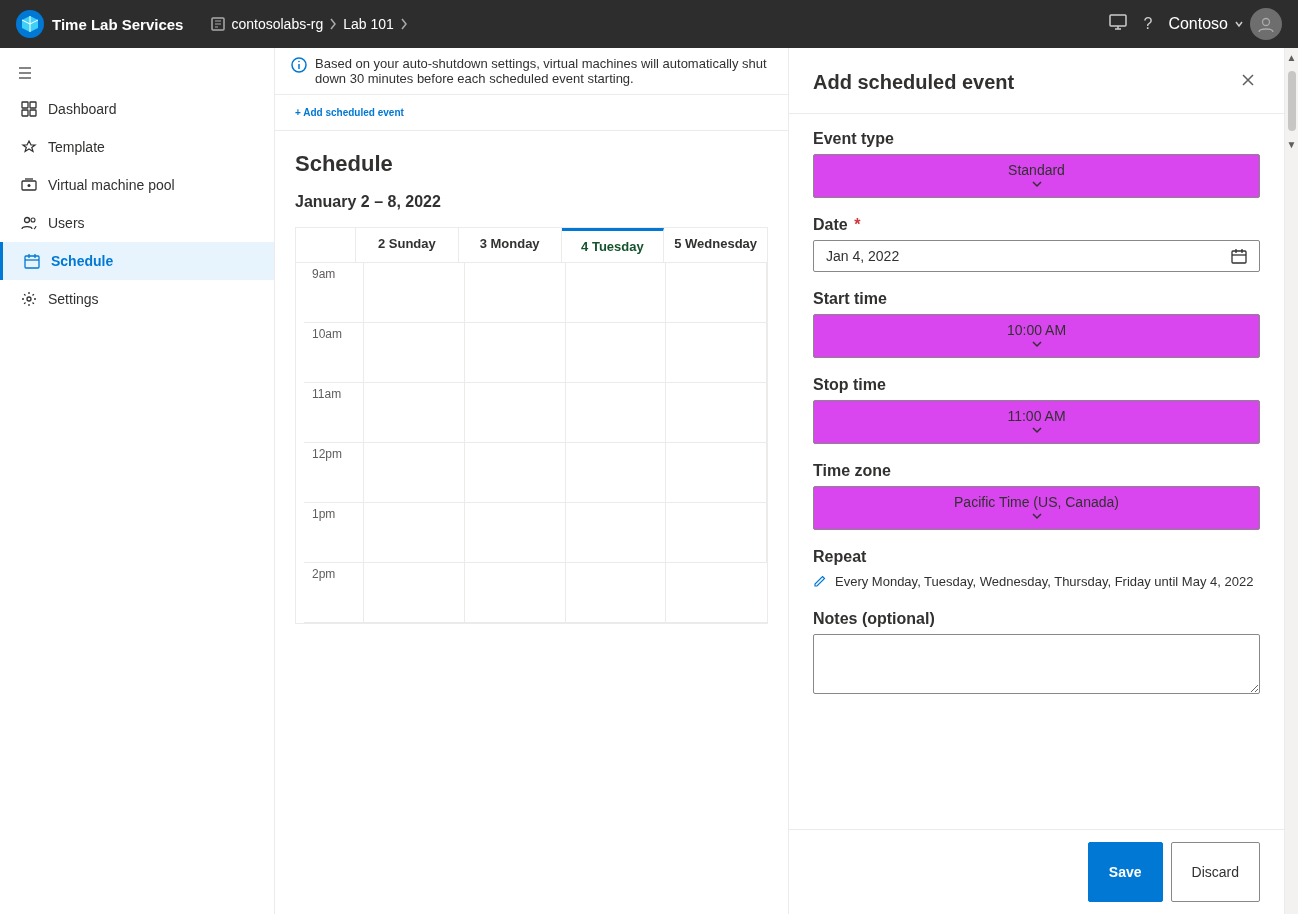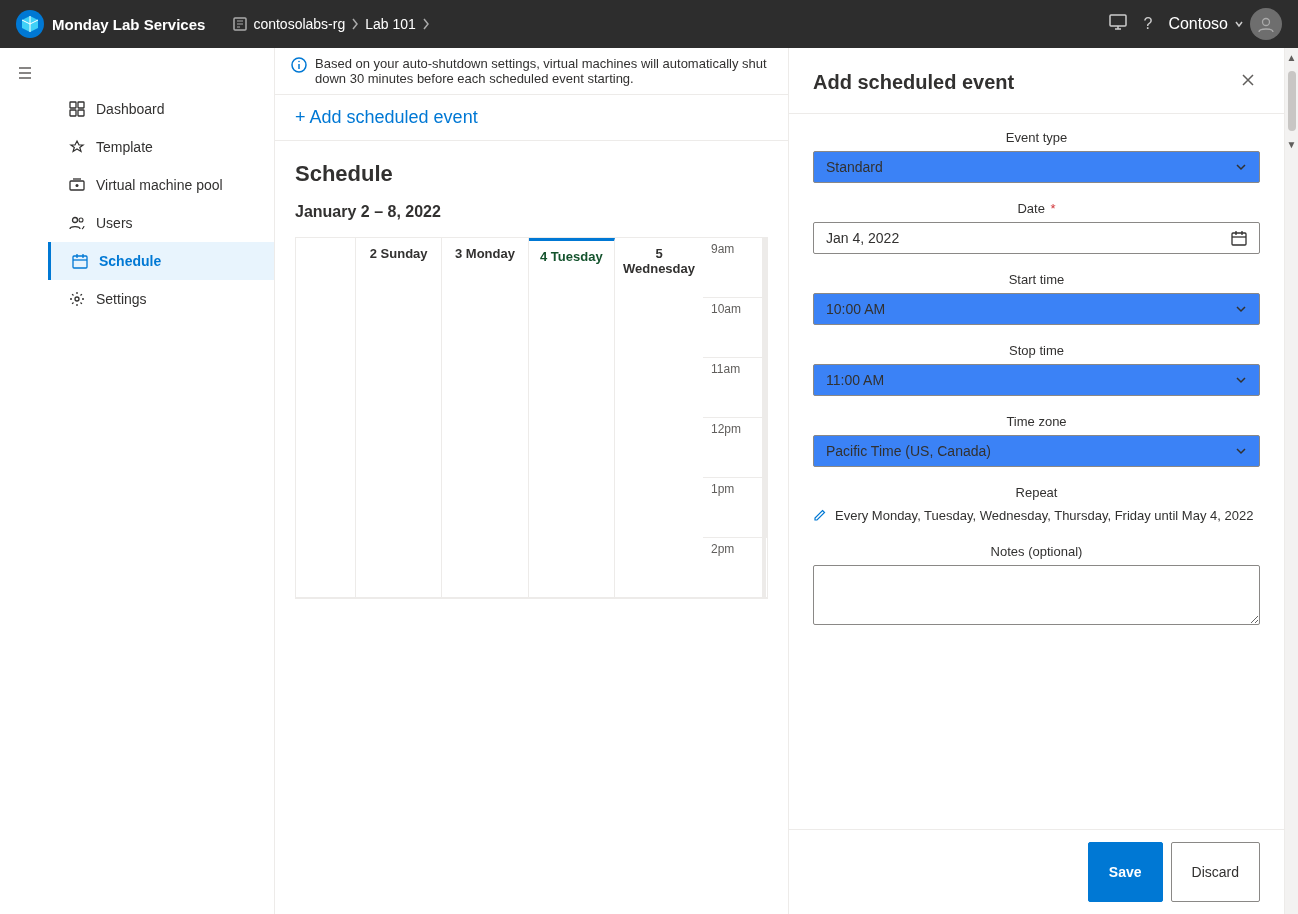--- a/index.html
+++ b/index.html
@@ -40,21 +40,20 @@
     }
     .sidebar-collapse { padding: 8px 16px; display: flex; align-items: center; cursor: pointer; color: #605e5c; }
     .sidebar-item {
       display: flex;
       align-items: center;
       gap: 10px;
       padding: 10px 20px;
       cursor: pointer;
       color: #323130;
       font-size: 14px;
-      margin-left: 48px;
     }
     .sidebar-item.active { background: #e8f4fd; color: #0078d4; font-weight: 600; border-left: 3px solid #0078d4; }
     .sidebar-item .si-icon { width: 18px; height: 18px; display: flex; align-items: center; justify-content: center; flex-shrink: 0; }
 
     
     .content-area {
       flex: 1;
       display: flex;
       flex-direction: column;
       overflow: hidden;
@@ -79,48 +78,49 @@
       padding: 8px 20px;
       background: #fff;
       border-bottom: 1px solid #edebe9;
     }
     .add-event-btn {
       display: inline-flex;
       align-items: center;
       gap: 6px;
       color: #0078d4;
       cursor: pointer;
-      font-size: 18px;
+      font-size: 10px;
       background: none;
       border: none;
       padding: 4px 0;
+      font-weight: bold;
     }
 
     
     .calendar-container {
       flex: 1;
       overflow: auto;
       background: #fff;
       padding: 20px;
     }
     .calendar-title { font-size: 22px; font-weight: 600; margin-bottom: 16px; color: #323130; }
     .calendar-range { font-size: 16px; font-weight: 700; margin-bottom: 16px; color: #323130; }
-    .calendar-grid { display: flex; flex-direction: row; border: 1px solid #edebe9; }
+    .calendar-grid { display: flex; flex-direction: column; border: 1px solid #edebe9; }
     .calendar-header { display: grid; grid-template-columns: 60px repeat(4, 1fr); border-bottom: 1px solid #edebe9; }
     .cal-header-cell {
       padding: 8px;
       text-align: center;
       font-size: 13px;
       font-weight: 600;
       color: #323130;
       border-right: 1px solid #edebe9;
     }
     .cal-header-cell:last-child { border-right: none; }
     .cal-header-cell.active-day { border-top: 3px solid #0078d4; color: #14532d; }
-    .calendar-body { display: grid; grid-template-columns: 60px repeat(4, 1fr); }
+    .calendar-body { display: grid; grid-template-columns: 60px repeat(4, 1fr); margin-left: 8px; }
     .time-slot {
       border-bottom: 1px solid #edebe9;
       border-right: 1px solid #edebe9;
       padding: 4px 8px;
       font-size: 12px;
       color: #605e5c;
       height: 60px;
       display: flex;
       align-items: flex-start;
     }
@@ -149,35 +149,36 @@
       padding: 20px 24px 16px;
       border-bottom: 1px solid #edebe9;
     }
     .panel-title { font-size: 20px; font-weight: 600; color: #323130; }
     .panel-close { cursor: pointer; color: #605e5c; font-size: 18px; background: none; border: none; padding: 4px; }
 
     .panel-body { flex: 1; overflow-y: auto; padding: 16px 24px; }
     .panel-desc { font-size: 13px; color: #605e5c; margin-bottom: 20px; line-height: 1.5; }
 
     .form-group { margin-bottom: 18px; }
-    .form-label { font-size: 13px; font-weight: 400; color: #323130; margin-bottom: 6px; display: block; text-align: center; }
+    .form-label { font-size: 16px; font-weight: 700; color: #323130; margin-bottom: 6px; display: block; }
     .form-label .required { color: #d13438; margin-left: 2px; }
 
     .form-select {
       width: 100%;
       padding: 7px 12px;
       border: 1px solid #8a8886;
       border-radius: 2px;
       font-size: 14px;
       color: #323130;
-      background: #3b82f6;
+      background: #d946ef;
       cursor: pointer;
       display: flex;
       align-items: center;
       justify-content: space-between;
+      flex-direction: column;
     }
 
     .form-input {
       width: 100%;
       padding: 7px 12px;
       border: 1px solid #8a8886;
       border-radius: 2px;
       font-size: 14px;
       color: #323130;
       background: #fff;
@@ -253,21 +254,21 @@
 <body>
 
 <div class="topnav">
   <div class="topnav-logo">
     <div class="topnav-logo-icon">
       <svg width="18" height="18" viewBox="0 0 18 18" fill="none">
         <path d="M9 1L1 5v8l8 4 8-4V5L9 1z" fill="#50e6ff" opacity="0.8"></path>
         <path d="M9 1v16M1 5l8 4 8-4" stroke="#fff" stroke-width="1" fill="none"></path>
       </svg>
     </div>
-    <span>Monday Lab Services</span>
+    <span>Time Lab Services</span>
   </div>
 
   <div class="topnav-breadcrumb">
     <div class="bc-item">
       <svg width="14" height="14" viewBox="0 0 14 14" fill="none">
           <rect x="1" y="1" width="12" height="12" rx="1" stroke="#aaa" stroke-width="1.5" fill="none"></rect>
           <path d="M4 4h6M4 7h6M4 10h3" stroke="#aaa" stroke-width="1.2"></path>
         </svg>
     </div>
     <span class="bc-item">contosolabs-rg</span>

